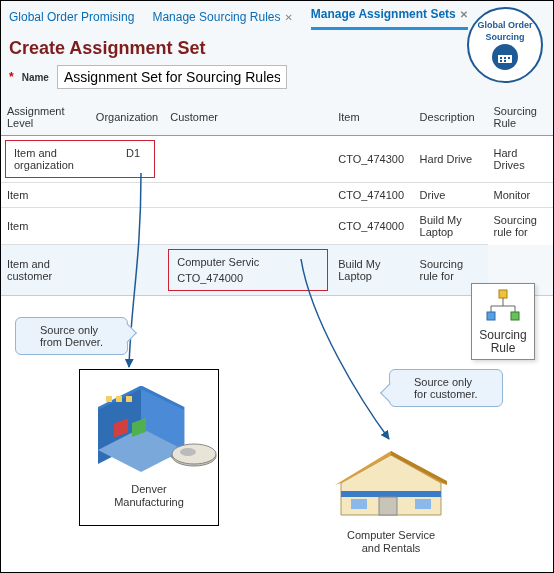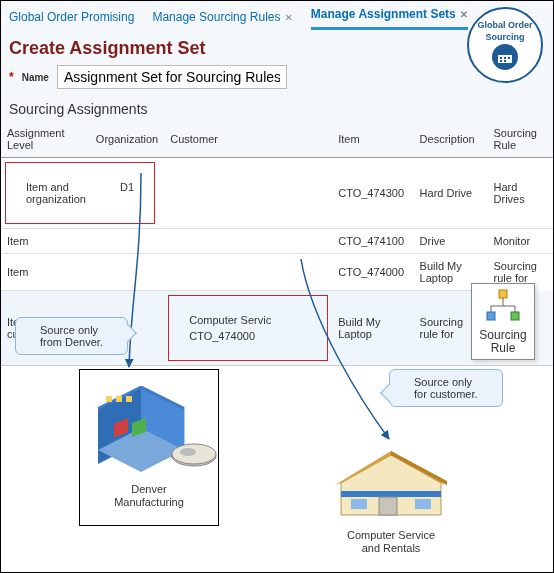--- a/index.html
+++ b/index.html
@@ -15,21 +15,21 @@
   .page-title { font-size: 18px; color: #7f1d1d; padding: 8px 8px 2px 8px; font-weight: bold; }
   .form-row { display: flex; align-items: center; padding: 4px 8px 10px 8px; gap: 8px; }
   .req { color: #c00; font-weight: bold; }
   .form-label { font-weight: bold; font-size: 10px; }
   .form-input { border: 1px solid #bbb; padding: 3px 6px; font-size: 14px; width: 230px; background: #fff; }
   .section-title { font-size: 14px; padding: 2px 8px 4px 8px; color: #333; }
   .table { width: 100%; border-collapse: collapse; font-size: 11px; }
   .table th { text-align: left; font-weight: normal; padding: 6px 6px; border-bottom: 1px solid #999; background: #f5f8fb; }
   .table td { padding: 6px 6px; border-top: 1px solid #ddd; background: #fff; vertical-align: middle; }
   .table tr.alt td { background: #eef5fb; }
-  .redbox-row { border: 1.5px solid #c23; display: inline-block; padding: 16px; }
+  .redbox-row { border: 1.5px solid #c23; display: inline-block; padding: 4px; }
   .callout { position: absolute; background: #eaf2fb; border: 1px solid #8fb6db; border-radius: 6px; padding: 6px 24px; font-size: 11px; color: #333; }
   .callout .tail { position: absolute; width: 14px; height: 14px; background: #eaf2fb; border-right: 1px solid #8fb6db; border-bottom: 1px solid #8fb6db; }
   .factory { position: absolute; border: 1px solid #000; padding: 16px; text-align: center; }
   .factory-label { font-size: 11px; margin-top: 4px; line-height: 1.2; }
   .sr-box { position: absolute; border: 1px solid #888; background: #fff; width: 64px; padding: 4px; text-align: center; box-shadow: 2px 2px 4px rgba(0,0,0,0.15); }
   .sr-label { font-size: 12px; margin-top: 2px; line-height: 1.1; }
   svg.connectors { position: absolute; left: 0; top: 0; pointer-events: none; }
   .obj-label { position: absolute; font-size: 11px; text-align: center; line-height: 1.2; }
 </style>
 </head>
@@ -69,21 +69,20 @@
     </div>
 
     <h1 class="page-title">Create Assignment Set</h1>
 
     <div class="form-row">
       <span class="req">*</span>
       <span class="form-label">Name</span>
       <input class="form-input" type="text" value="Assignment Set for Sourcing Rules" style="">
     </div>
 
-    <div class="section-title">Sourcing Assignments</div>
 
     <table class="table">
       <thead>
         <tr>
           <th>Assignment Level</th>
           <th>Organization</th>
           <th>Customer</th>
           <th>Item</th>
           <th>Description</th>
           <th>Sourcing Rule</th>

